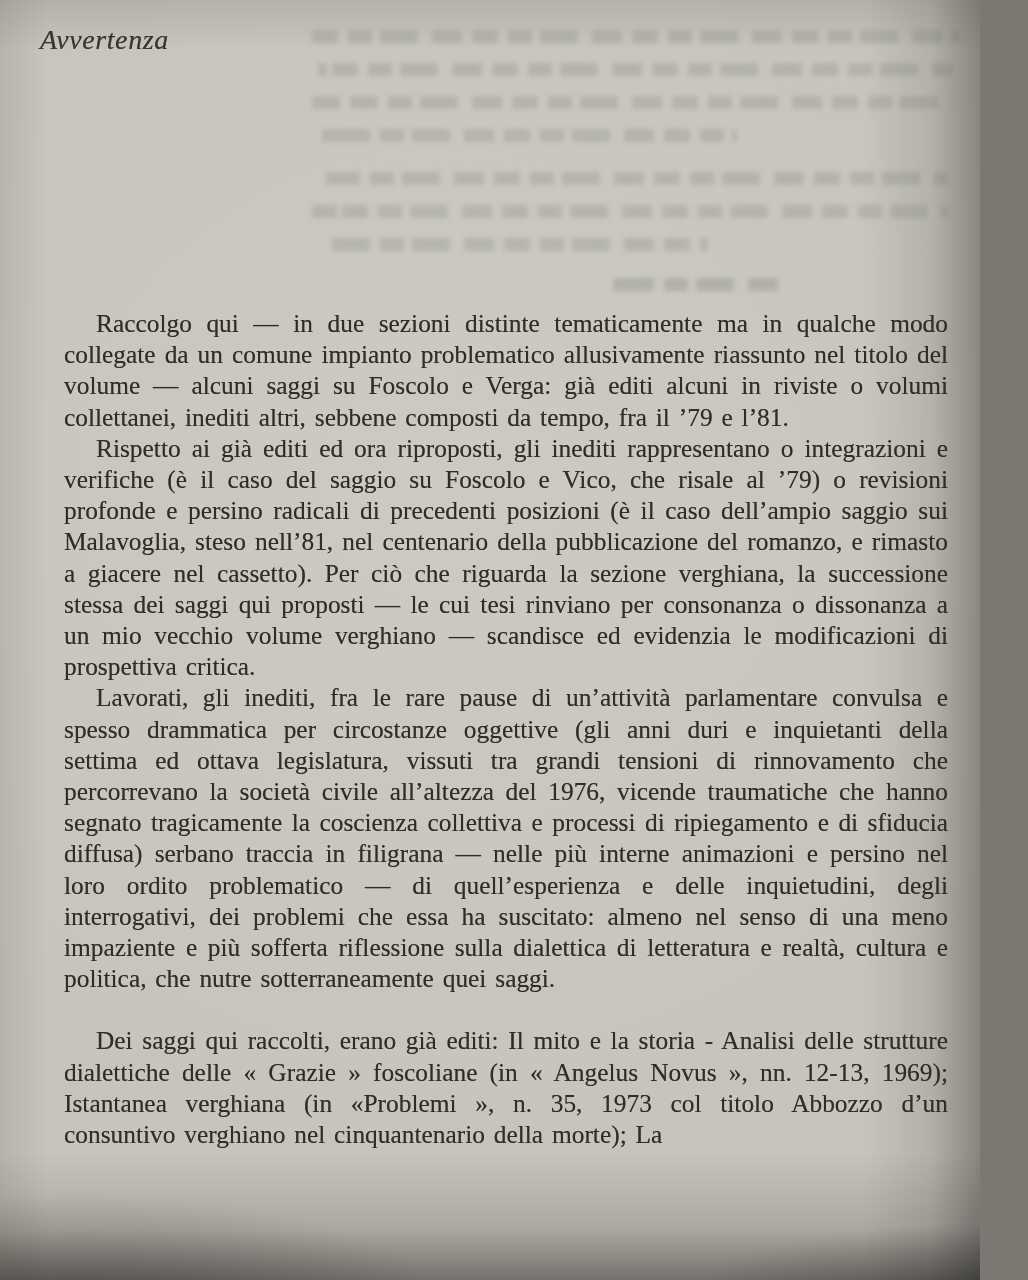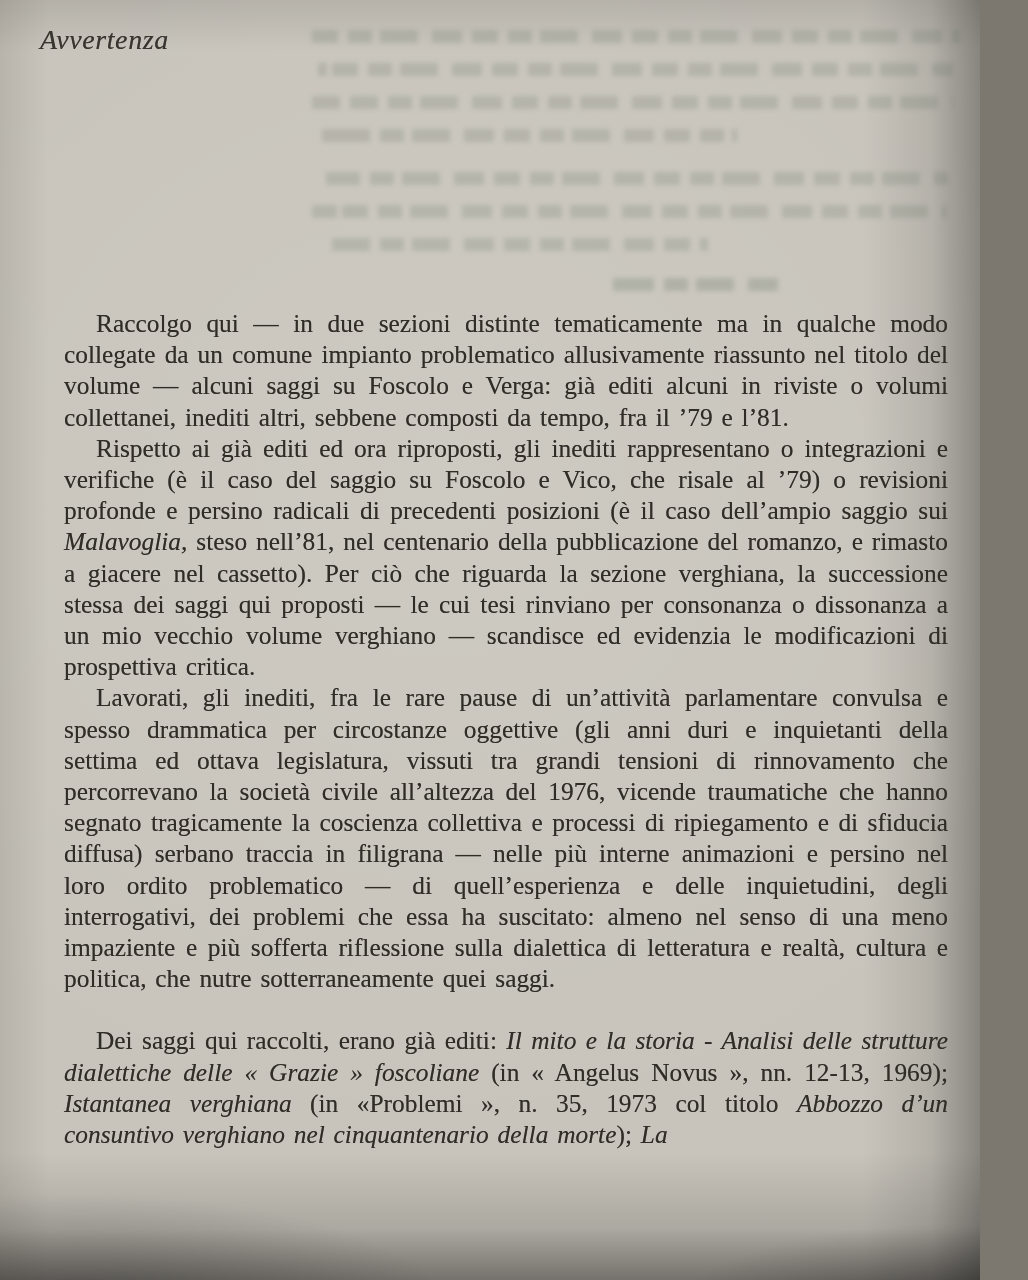--- a/index.html
+++ b/index.html
@@ -68,21 +68,21 @@
     font-size: 25.4px;
     line-height: 31.2px;
     color: #302d27;
     text-align: justify;
     word-spacing: 2.5px;
     text-shadow: 0 0 0.5px rgba(40,36,30,0.5);
     margin-left: 26px;
   }
   .body-text p { text-indent: 32px; }
   .body-text p.extra-space { margin-top: 31px; }
-  .it { font-style: italic; }
+  .it { }
 </style>
 </head>
 <body>
 
 <div class="photo">
 
   <div class="ghost">
     <div class="ghost-line g1"></div>
     <div class="ghost-line g2"></div>
     <div class="ghost-line g3"></div>

